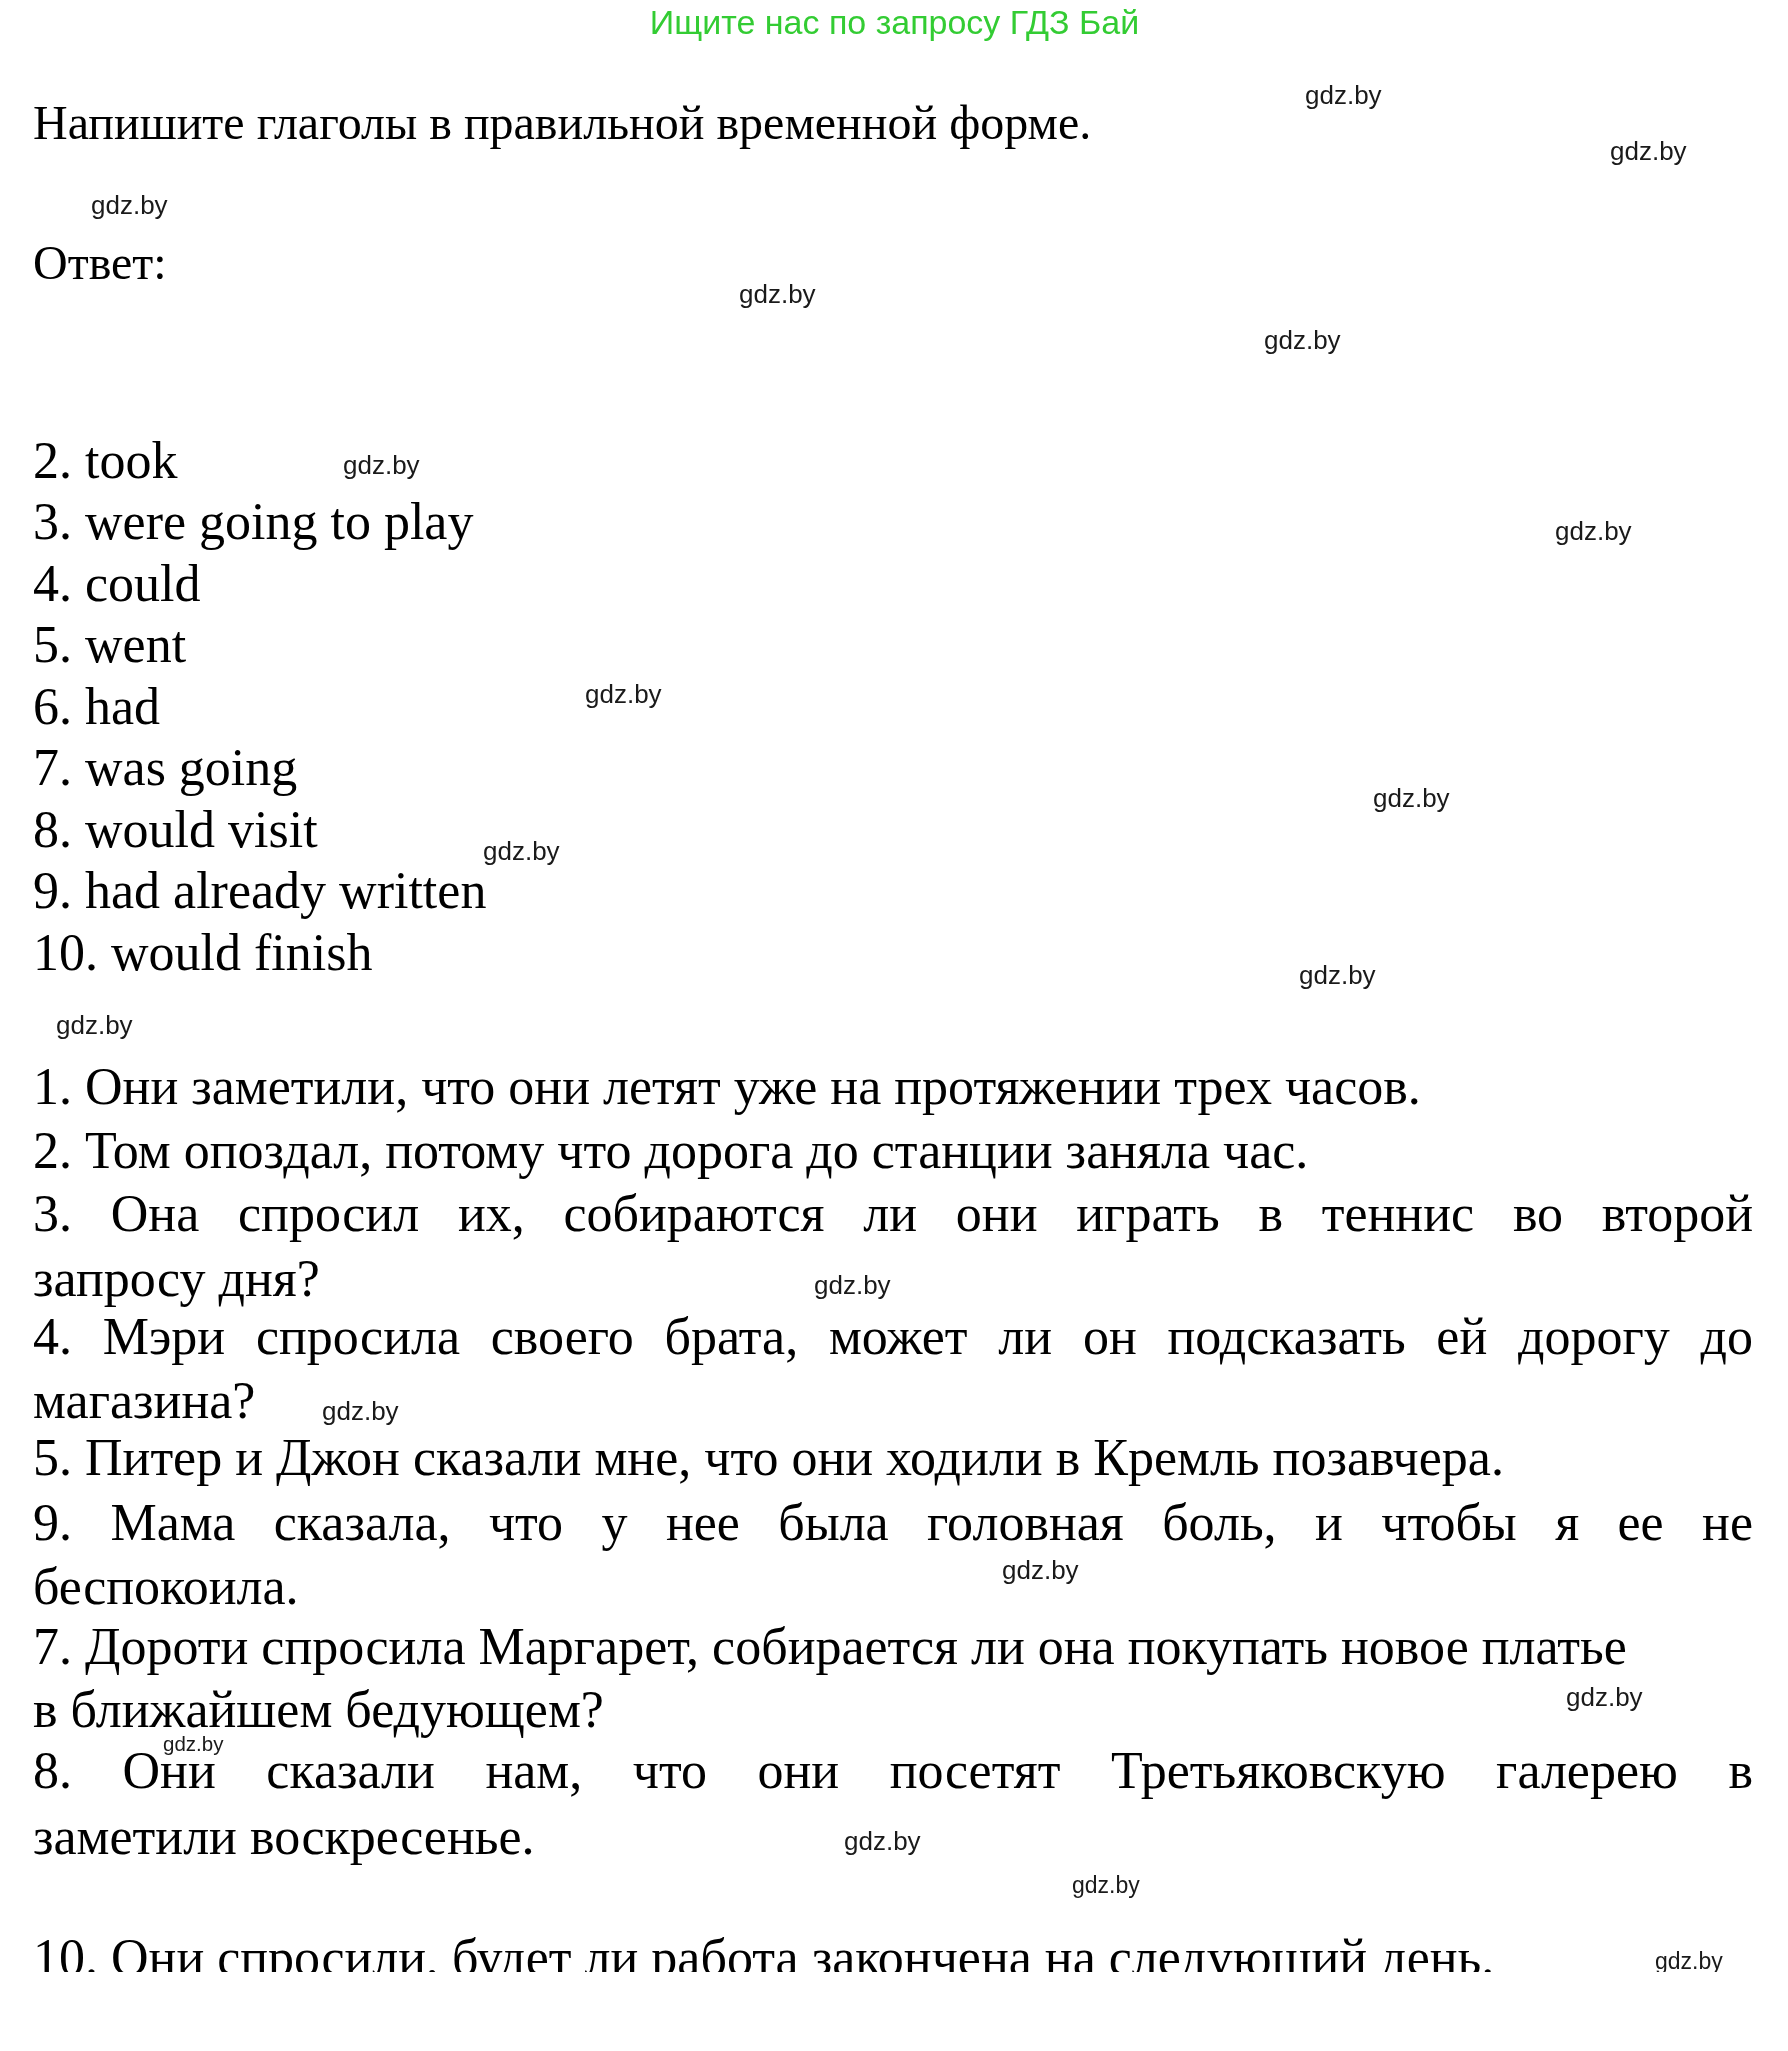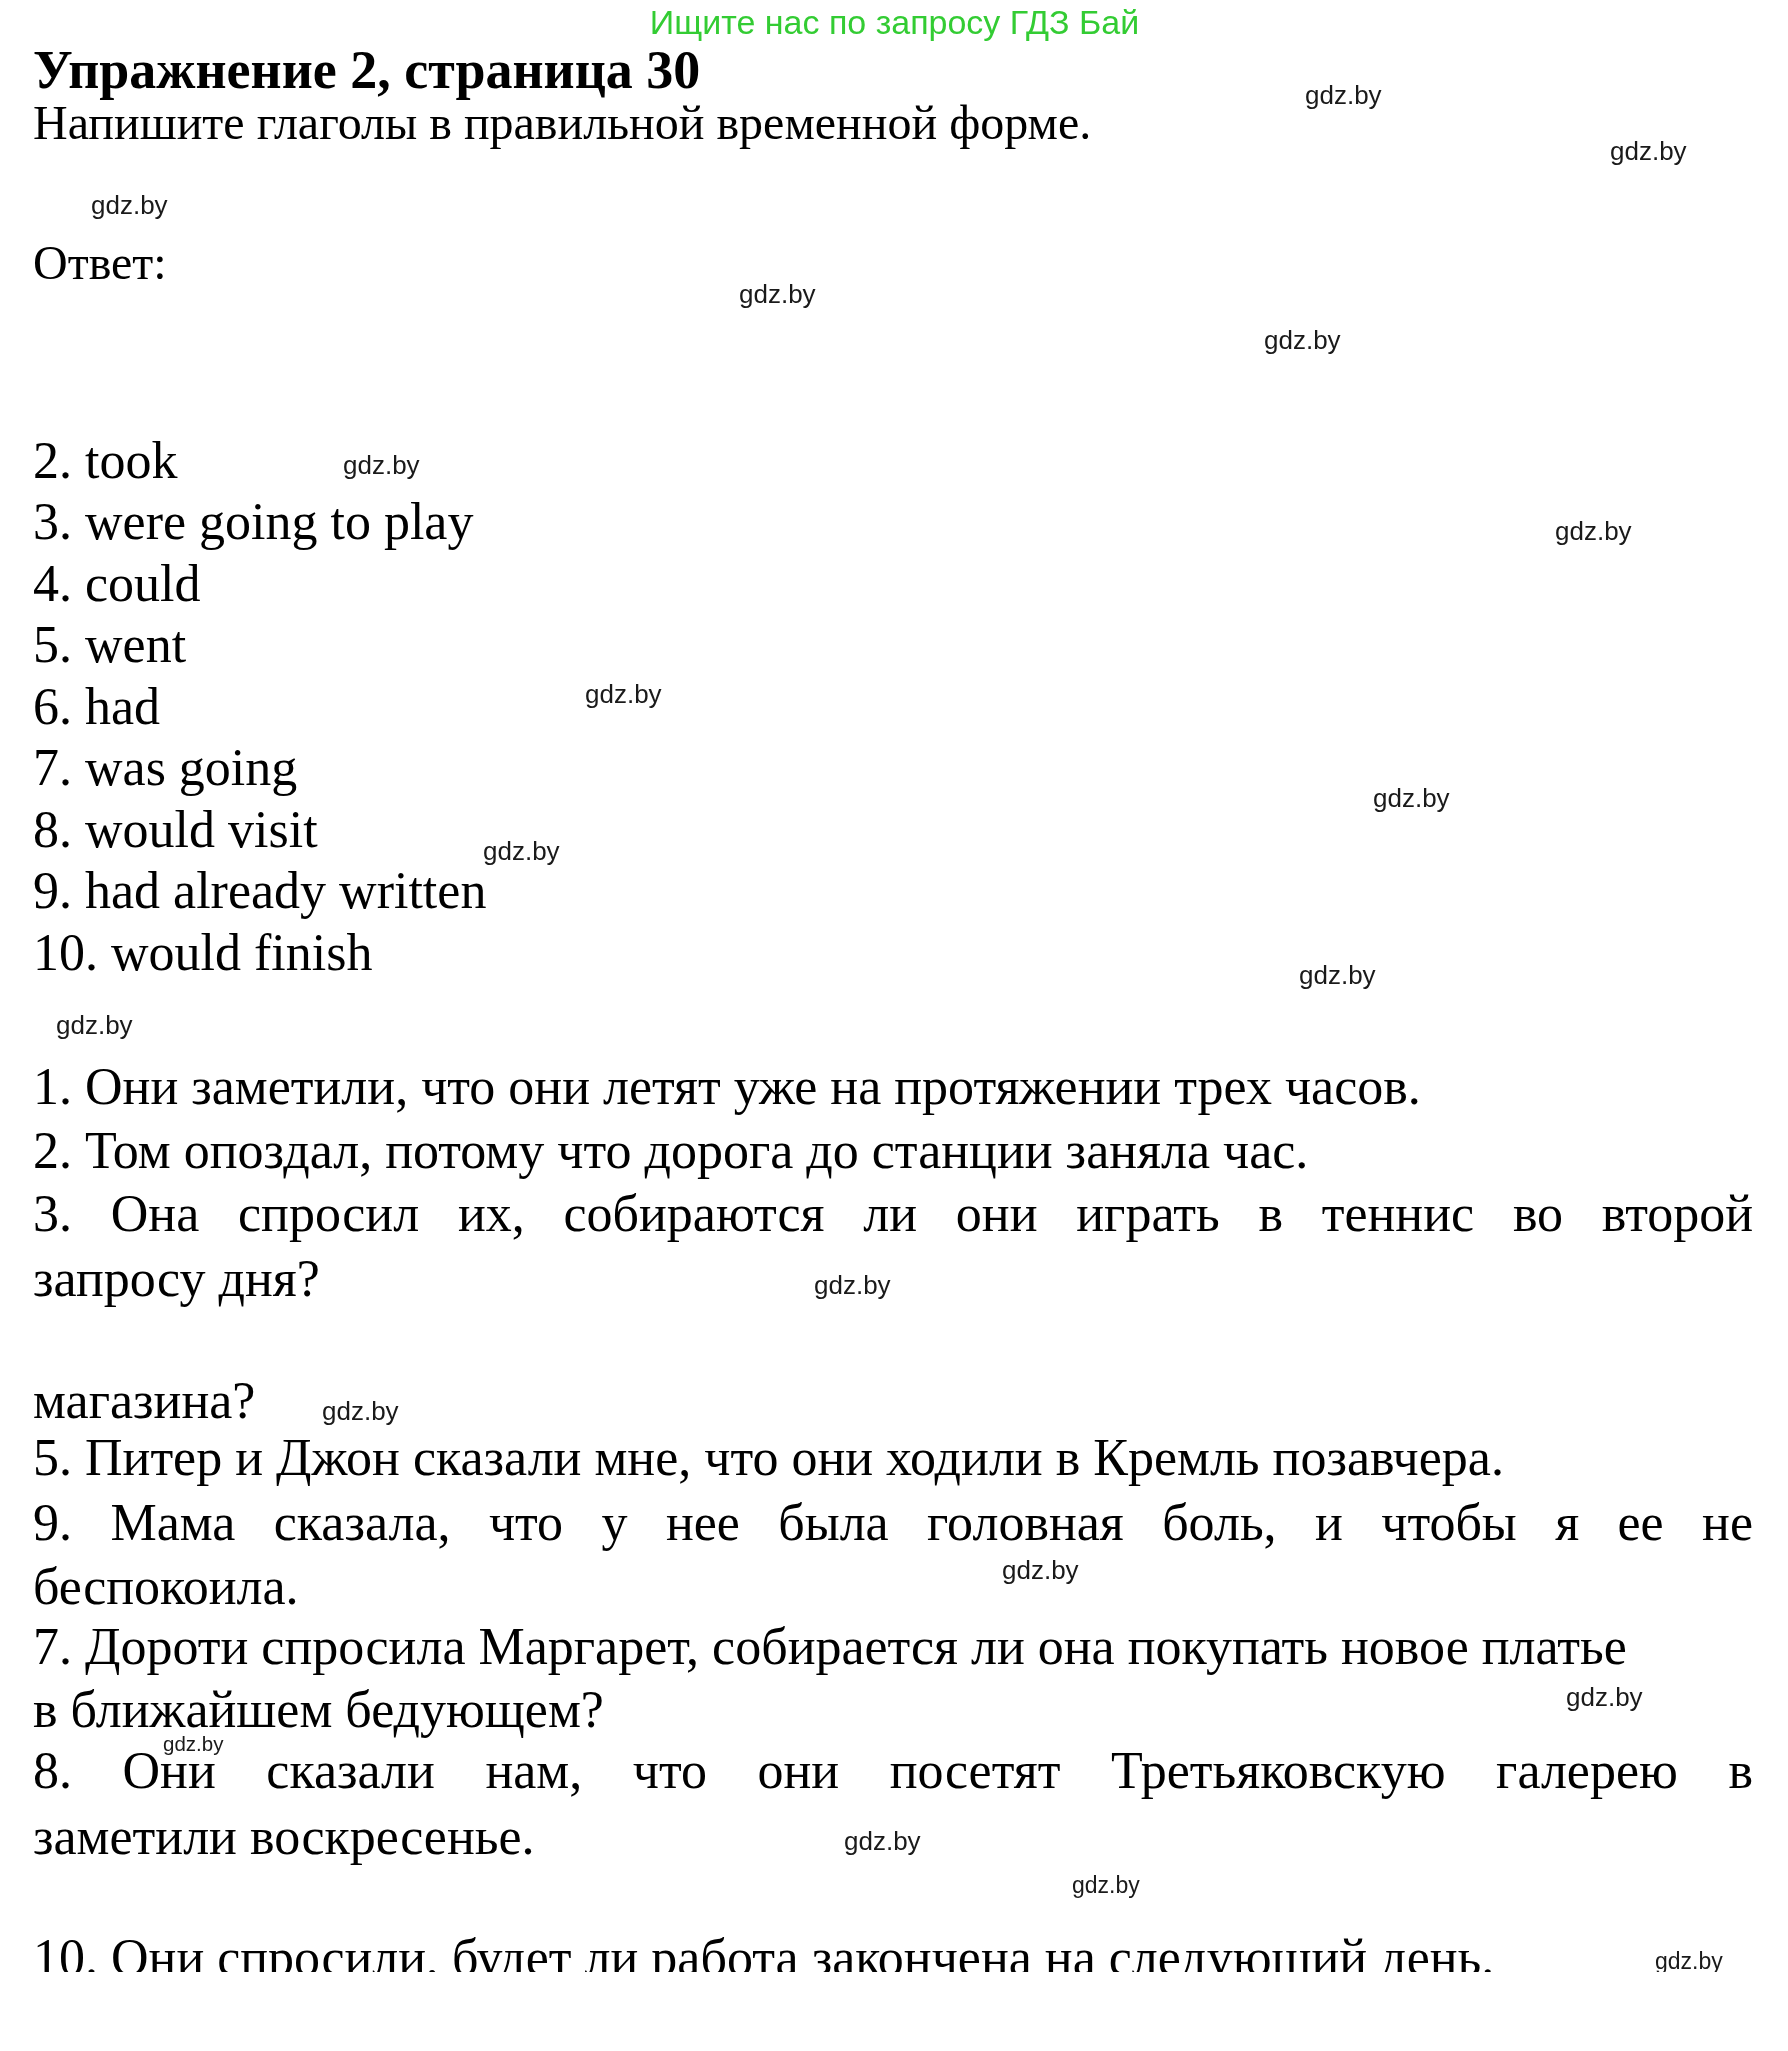--- a/index.html
+++ b/index.html
@@ -67,38 +67,38 @@
     white-space:nowrap;
   }
 </style>
 </head>
 <body>
 
 <div class="page">
 
   <div class="promo">Ищите нас по запросу ГДЗ Бай</div>
 
-  <div class="line title">Упражнение 2, страница 30</div>
   <div class="line instruction">Напишите глаголы в правильной временной форме.</div>
   <div class="line answer-label">Ответ:</div>
 
   <div class="line en-item" style="top:431px">2. took</div>
   <div class="line en-item" style="top:492px">3. were going to play</div>
   <div class="line en-item" style="top:554px">4. could</div>
   <div class="line en-item" style="top:615px">5. went</div>
   <div class="line en-item" style="top:677px">6. had</div>
   <div class="line en-item" style="top:738px">7. was going</div>
   <div class="line en-item" style="top:800px">8. would visit</div>
   <div class="line en-item" style="top:861px">9. had already written</div>
   <div class="line en-item" style="top:923px">10. would finish</div>
 
   <div class="line ru-line" style="top:1057px">1. Они заметили, что они летят уже на протяжении трех часов.</div>
   <div class="line ru-line" style="top:1121px">2. Том опоздал, потому что дорога до станции заняла час.</div>
   <div class="line ru-line justify" style="top:1184px">3. Она спросил их, собираются ли они играть в теннис во второй</div>
   <div class="line ru-line" style="top:1249px">запросу дня?</div>
+  <div class="line ru-line justify" style="top:1307px">4. Мэри спросила своего брата, может ли он подсказать ей дорогу до</div>
   <div class="line ru-line" style="top:1371px">магазина?</div>
   <div class="line ru-line" style="top:1428px">5. Питер и Джон сказали мне, что они ходили в Кремль позавчера.</div>
   <div class="line ru-line justify" style="top:1493px">9. Мама сказала, что у нее была головная боль, и чтобы я ее не</div>
   <div class="line ru-line" style="top:1557px">беспокоила.</div>
   <div class="line ru-line" style="top:1617px">7. Дороти спросила Маргарет, собирается ли она покупать новое платье</div>
   <div class="line ru-line" style="top:1680px">в ближайшем бедующем?</div>
   <div class="line ru-line justify" style="top:1741px">8. Они сказали нам, что они посетят Третьяковскую галерею в</div>
   <div class="line ru-line" style="top:1807px">заметили воскресенье.</div>
   <div class="line ru-line" style="top:1928px">10. Они спросили, будет ли работа закончена на следующий день.</div>
 

